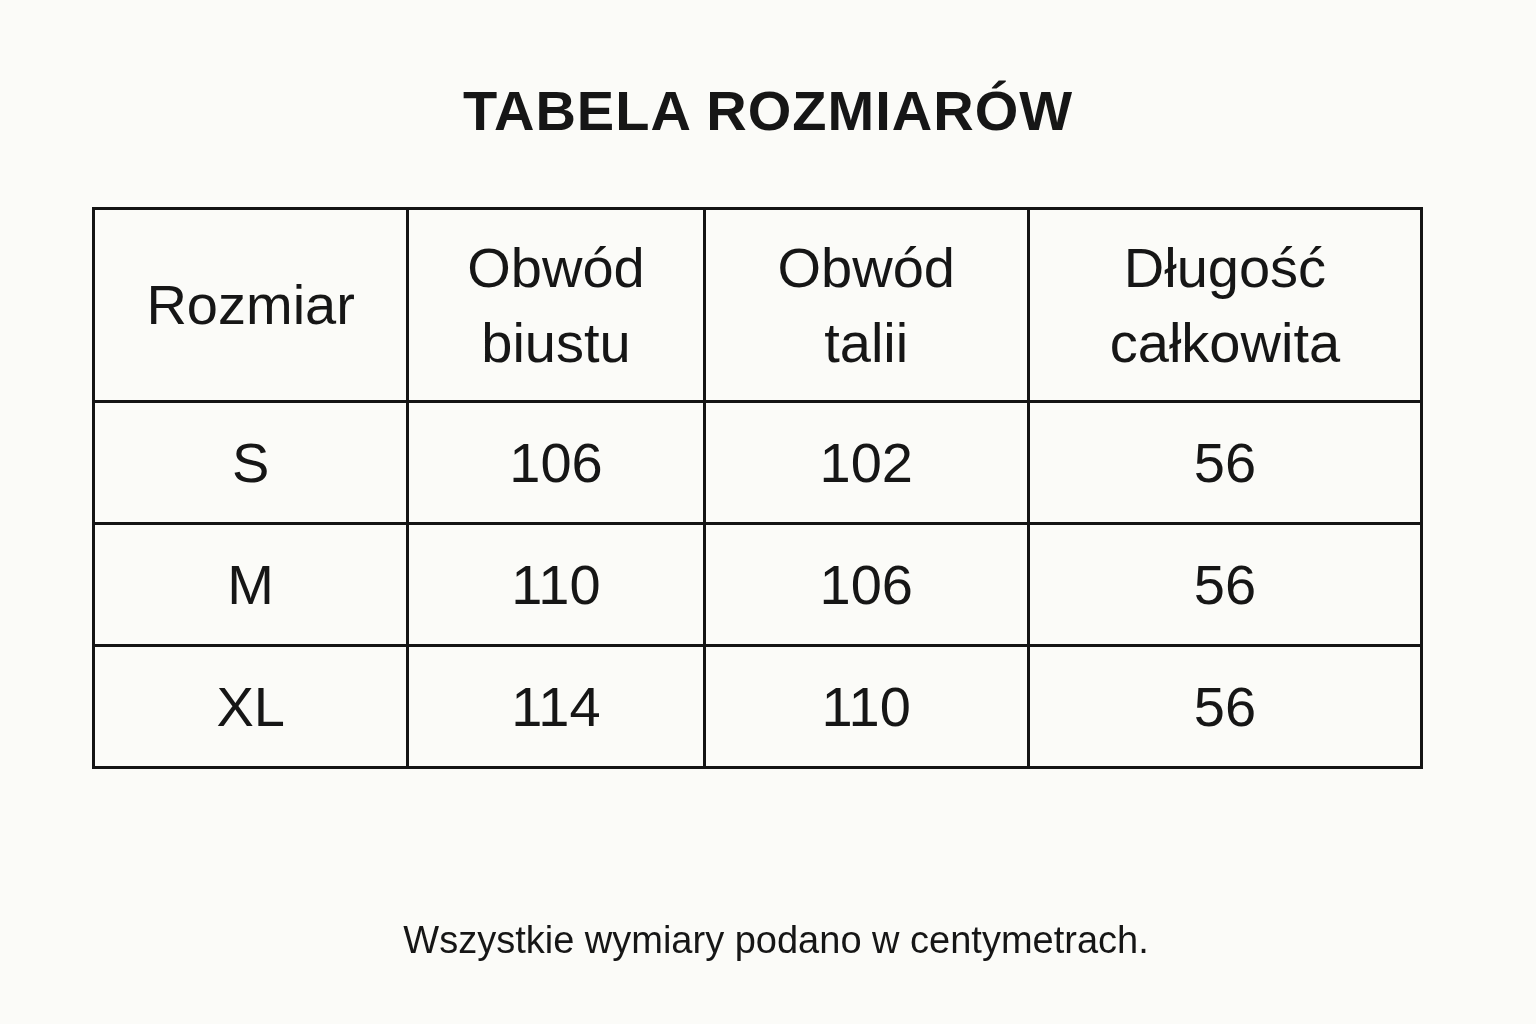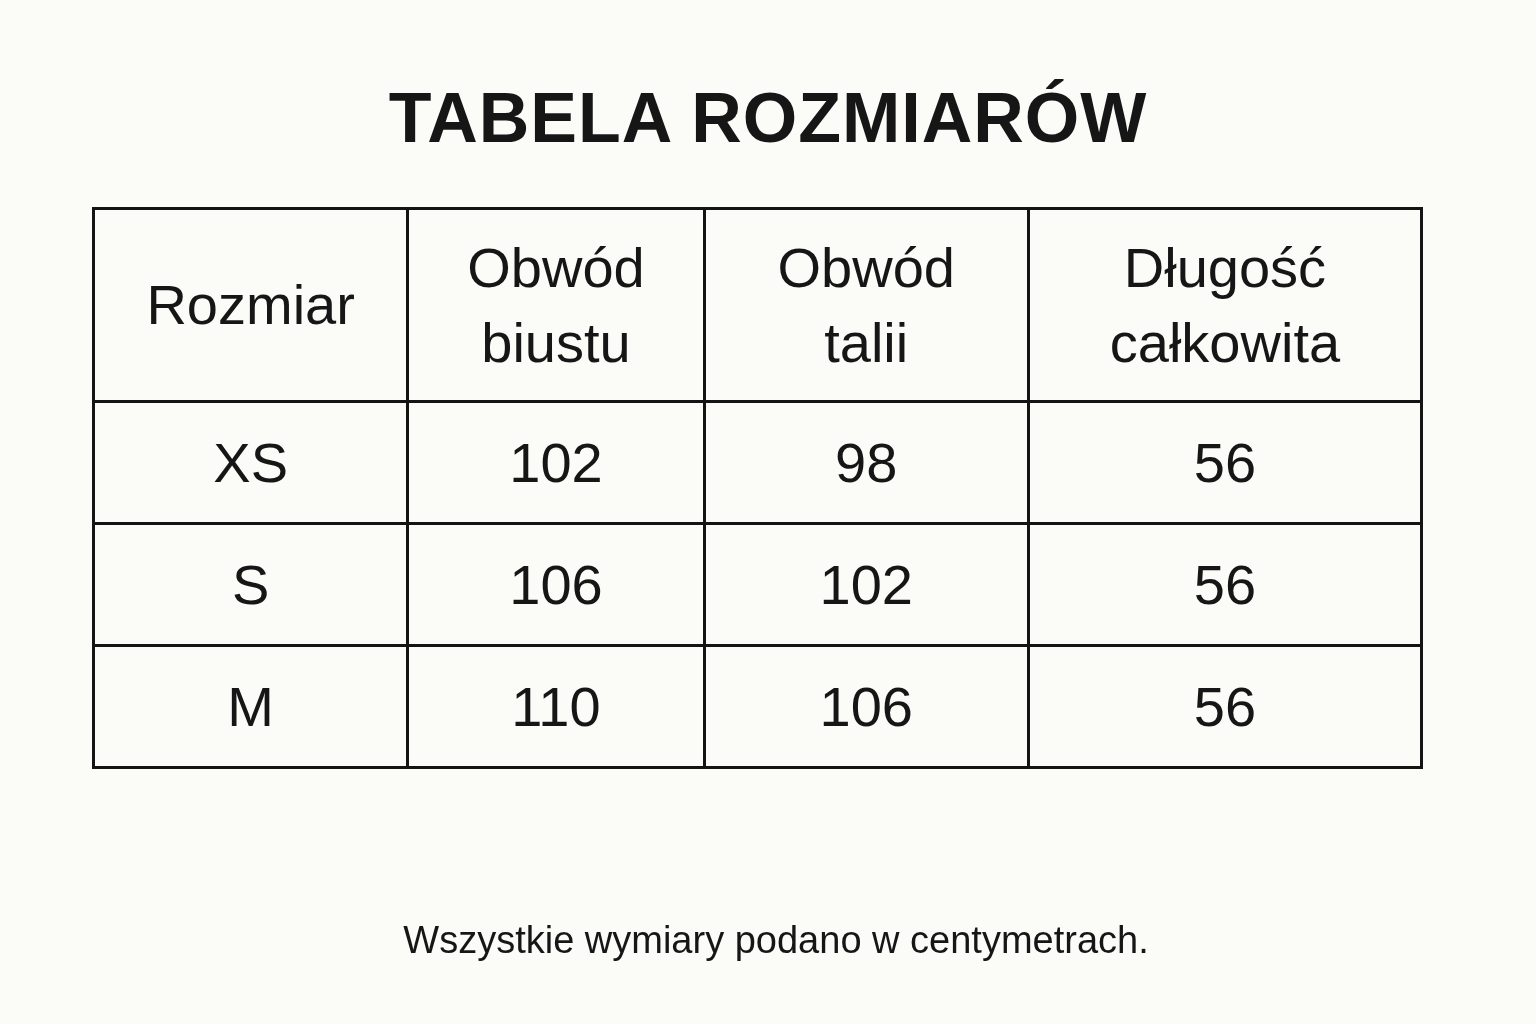--- a/index.html
+++ b/index.html
@@ -10,21 +10,21 @@
     font-family: "Liberation Sans", sans-serif;
     position: relative;
     overflow: hidden;
   }
   .page-title {
     position: absolute;
     top: 83px;
     left: 0;
     width: 1536px;
     text-align: center;
-    font-size: 70px;
+    font-size: 56px;
     font-weight: 700;
     letter-spacing: 1px;
     line-height: 1;
     white-space: nowrap;
   }
   table.size-table {
     position: absolute;
     top: 207px;
     left: 92px;
     width: 1331px;
@@ -74,33 +74,33 @@
       <th>Obwód
 biustu</th>
       <th>Obwód
 talii</th>
       <th>Długość
 całkowita</th>
     </tr>
   </thead>
   <tbody>
     <tr>
-      <td>XS</td>
-      <td>102</td>
-      <td>98</td>
-      <td>56</td>
-    </tr>
-    <tr>
       <td>S</td>
       <td>106</td>
       <td>102</td>
       <td>56</td>
     </tr>
     <tr>
       <td>M</td>
       <td>110</td>
       <td>106</td>
       <td>56</td>
     </tr>
+    <tr>
+      <td>XL</td>
+      <td>114</td>
+      <td>110</td>
+      <td>56</td>
+    </tr>
   </tbody>
 </table>
 
 <p class="footer-note">Wszystkie wymiary podano w centymetrach.</p>
 
 </body></html>

